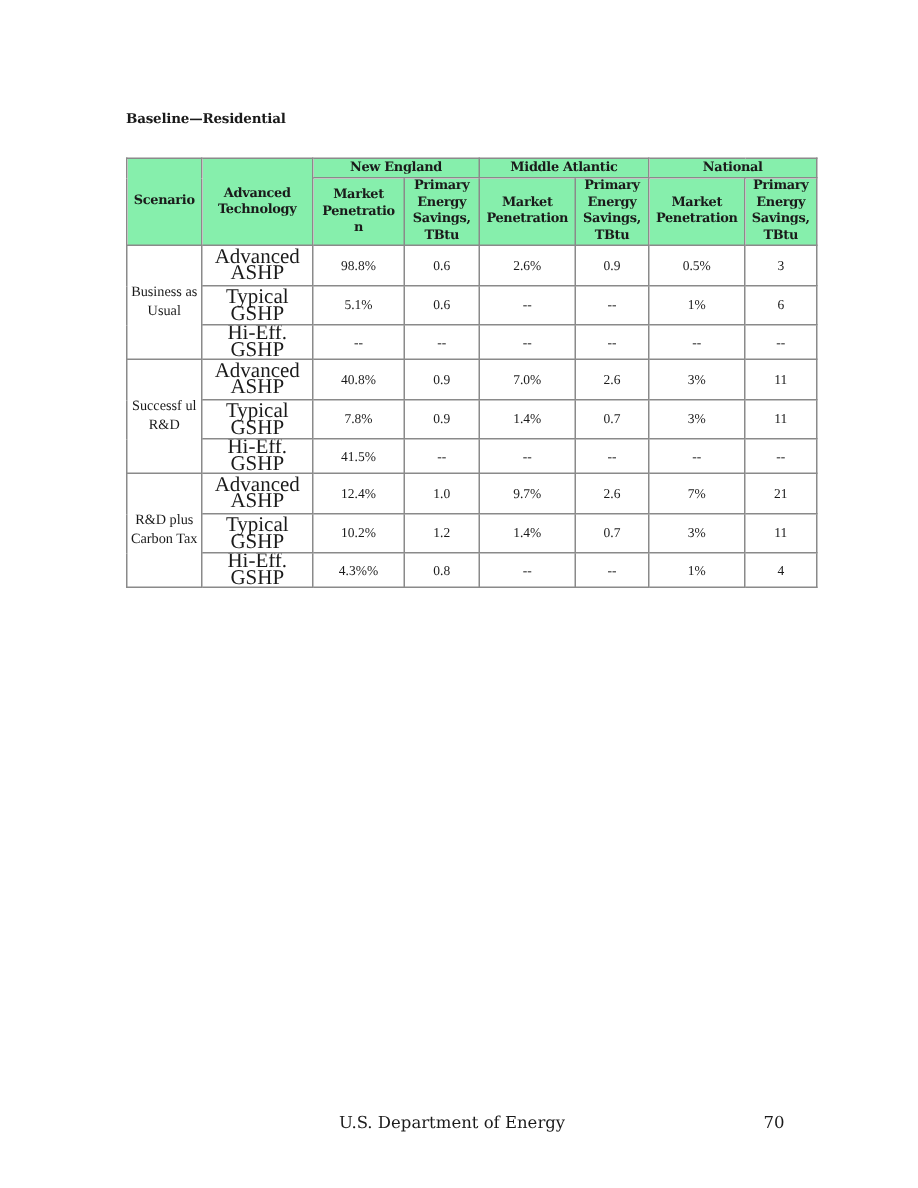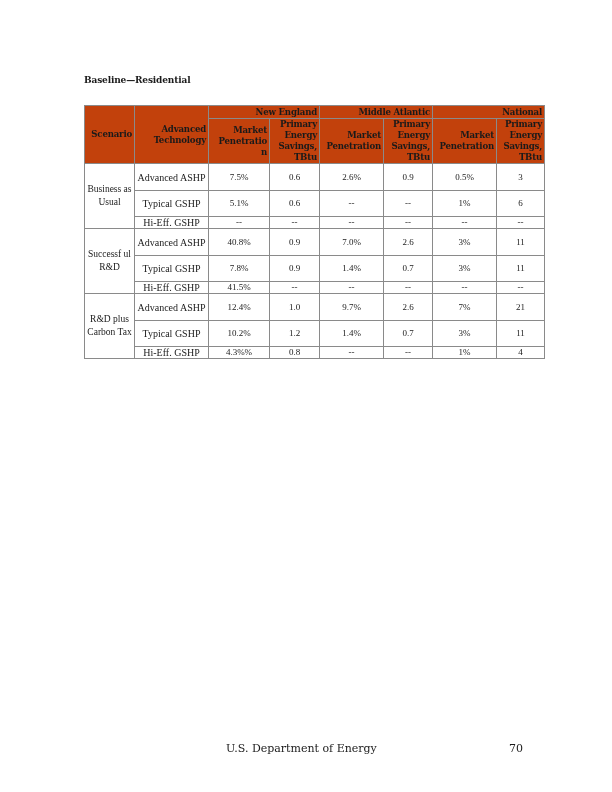--- a/index.html
+++ b/index.html
@@ -16,26 +16,26 @@
   table.data {
     position: absolute; left: 84px; top: 105px;
     border-collapse: collapse; table-layout: fixed;
     font-family: "Liberation Serif", serif; font-size: 9px; line-height: 11px;
   }
   table.data td, table.data th {
     border: 1px solid #8a8a8a; text-align: center; vertical-align: middle;
     padding: 0 2px; overflow: hidden;
   }
   table.data th {
-    background: #c2410c; font-family: "DejaVu Serif", serif; font-weight: bold;
-    font-size: 8.6px; line-height: 11px; letter-spacing: -0.2px; text-align: right;
+    background: #86efac; font-family: "DejaVu Serif", serif; font-weight: bold;
+    font-size: 8.6px; line-height: 11px; letter-spacing: -0.2px;
   }
   th.group { height: 12px; }
   th.sub { height: 40px; }
-  td.tech { font-size: 10px; line-height: 11px; }
+  td.tech { font-size: 14px; line-height: 11px; }
   tr.r28 td { height: 26px; }
   tr.r27 td { height: 25px; }
   tr.r13 td { height: 11px; }
   td.scen { font-size: 9.5px; line-height: 13px; }
   .footer-left {
     position: absolute; left: 226px; top: 742px;
     font-family: "DejaVu Serif", serif; font-size: 11px;
   }
   .footer-right {
     position: absolute; left: 509px; top: 742px;
@@ -75,21 +75,21 @@
       <th class="sub">Primary Energy Savings, TBtu</th>
       <th class="sub">Market Penetration</th>
       <th class="sub">Primary Energy Savings, TBtu</th>
     </tr>
   </thead>
   <tbody>
 
     <tr class="r28">
       <td rowspan="3" class="scen">Business as Usual</td>
       <td class="tech">Advanced ASHP</td>
-      <td>7.5%</td>
+      <td>98.8%</td>
       <td>0.6</td>
       <td>2.6%</td>
       <td>0.9</td>
       <td>0.5%</td>
       <td>3</td>
     </tr>
     <tr class="r27">
       <td class="tech">Typical GSHP</td>
       <td>5.1%</td>
       <td>0.6</td>

